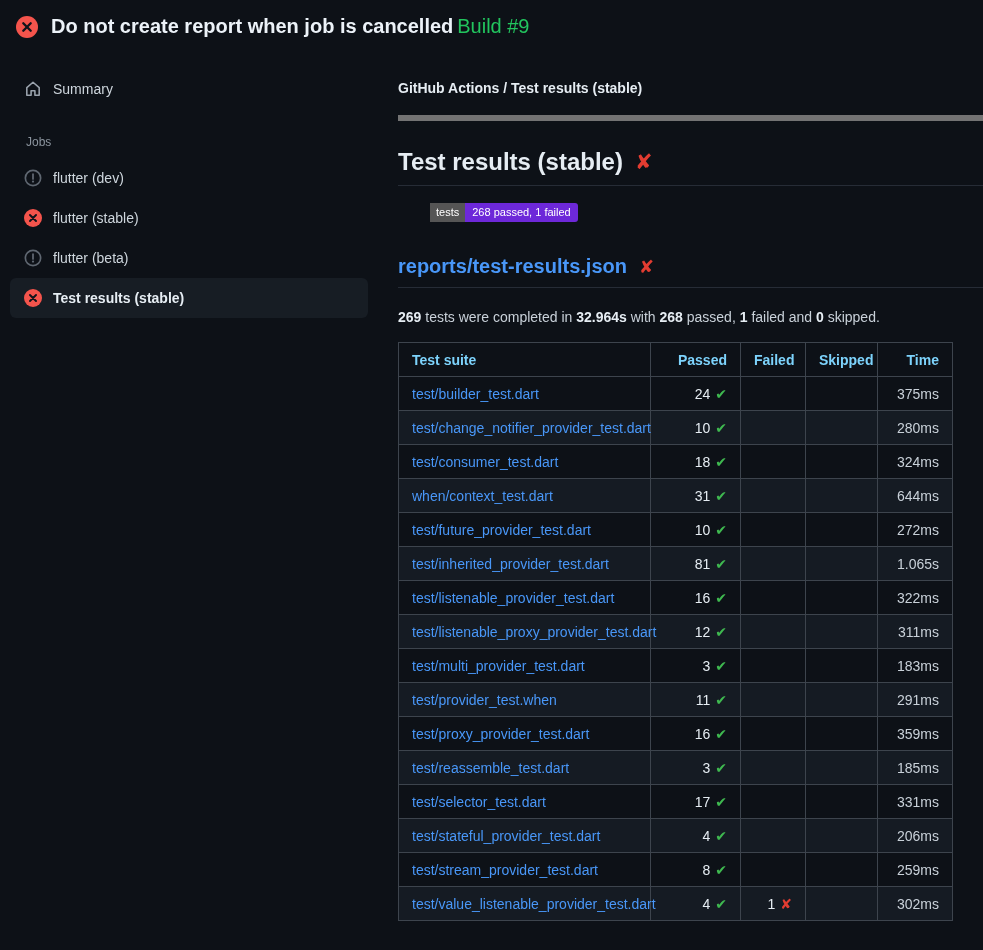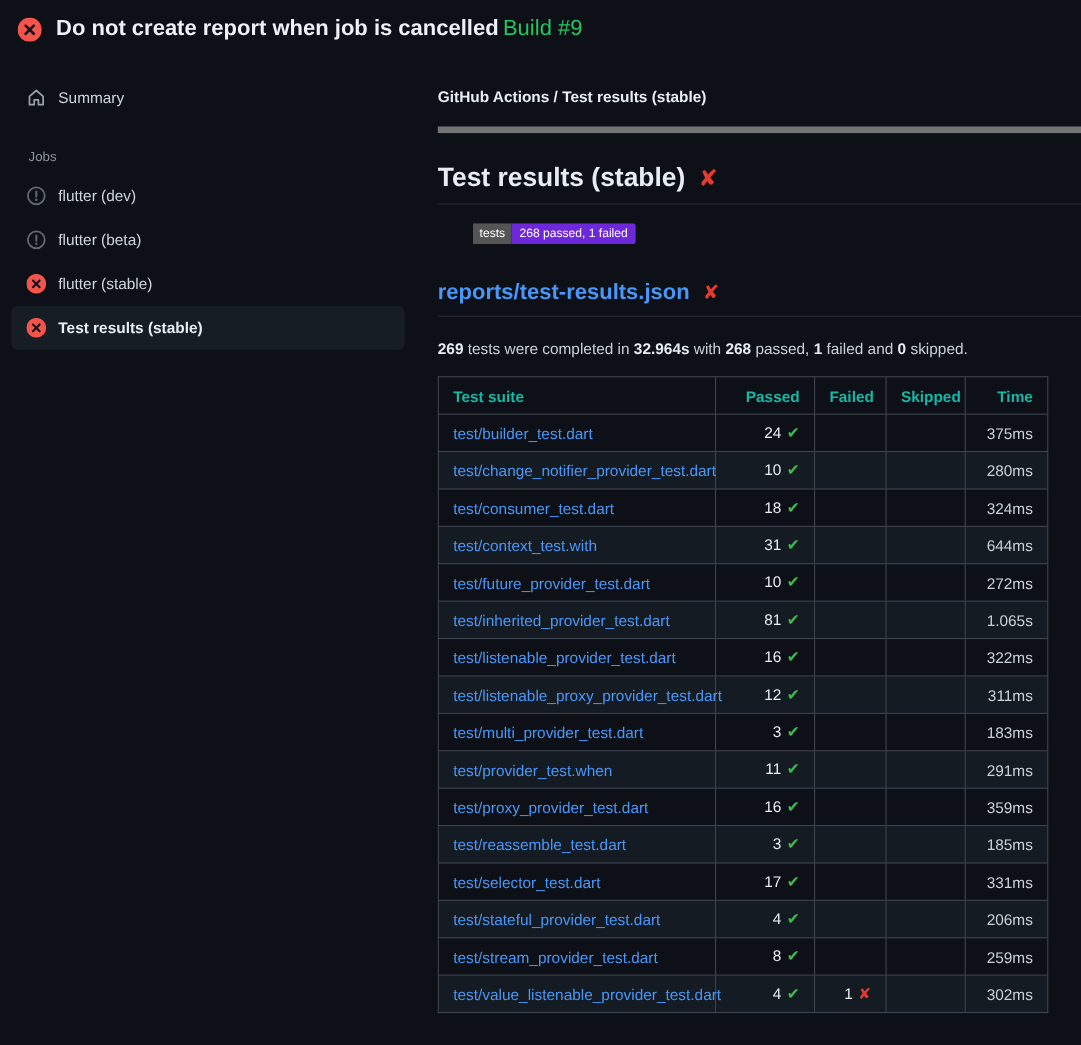--- a/index.html
+++ b/index.html
@@ -75,21 +75,21 @@
     border-collapse: collapse;
     table-layout: fixed;
     width: 554px;
     font-size: 14px;
   }
   table.results th, table.results td {
     border: 1px solid #3d444d;
     padding: 7px 13px;
     height: 34px;
   }
-  table.results th { color: #14b8a6; font-weight: 700; text-align: right; }
+  table.results th { color: #7dd3fc; font-weight: 700; text-align: right; }
   table.results th:first-child { text-align: left; }
   table.results td { text-align: right; color: #c9d1d9; }
   table.results td:first-child { text-align: left; }
   table.results tbody tr:nth-child(even) { background: #151b23; }
   td a.suite-link { color: #4997f8; text-decoration: none; cursor: pointer; }
   .num { color: #e6edf3; }
   .check { color: #3fb950; margin-left: 5px; }
   .cross { color: #e23c31; margin-left: 5px; }
 </style>
 </head>
@@ -129,36 +129,36 @@
           <path d="M8 4.6 V8.8" stroke="#5f6771" stroke-width="1.6" stroke-linecap="round"></path>
           <circle cx="8" cy="11.2" r="1" fill="#5f6771"></circle>
         </svg>
       </span>
       <span>flutter (dev)</span>
     </div>
 
     <div class="side-item">
       <span class="icon-18">
         <svg viewBox="0 0 16 16" width="18" height="18">
+          <circle cx="8" cy="8" r="8" fill="#f4544c"></circle>
+          <path d="M5.3 5.3 L10.7 10.7 M10.7 5.3 L5.3 10.7" stroke="#10141b" stroke-width="1.7" stroke-linecap="round"></path>
+        </svg>
+      </span>
+      <span>flutter (stable)</span>
+    </div>
+
+    <div class="side-item">
+      <span class="icon-18">
+        <svg viewBox="0 0 16 16" width="18" height="18">
           <circle cx="8" cy="8" r="6.8" fill="none" stroke="#5f6771" stroke-width="1.5"></circle>
           <path d="M8 4.6 V8.8" stroke="#5f6771" stroke-width="1.6" stroke-linecap="round"></path>
           <circle cx="8" cy="11.2" r="1" fill="#5f6771"></circle>
         </svg>
       </span>
       <span>flutter (beta)</span>
-    </div>
-
-    <div class="side-item">
-      <span class="icon-18">
-        <svg viewBox="0 0 16 16" width="18" height="18">
-          <circle cx="8" cy="8" r="8" fill="#f4544c"></circle>
-          <path d="M5.3 5.3 L10.7 10.7 M10.7 5.3 L5.3 10.7" stroke="#10141b" stroke-width="1.7" stroke-linecap="round"></path>
-        </svg>
-      </span>
-      <span>flutter (stable)</span>
     </div>
 
     <div class="side-item selected">
       <span class="icon-18">
         <svg viewBox="0 0 16 16" width="18" height="18">
           <circle cx="8" cy="8" r="8" fill="#f4544c"></circle>
           <path d="M5.3 5.3 L10.7 10.7 M10.7 5.3 L5.3 10.7" stroke="#10141b" stroke-width="1.7" stroke-linecap="round"></path>
         </svg>
       </span>
       <span>Test results (stable)</span>
@@ -213,21 +213,21 @@
             <td>280ms</td>
           </tr>
           <tr>
             <td><a class="suite-link">test/consumer_test.dart</a></td>
             <td><span class="num">18</span><span class="check">✔</span></td>
             <td></td>
             <td></td>
             <td>324ms</td>
           </tr>
           <tr>
-            <td><a class="suite-link">test/context_test.with</a></td>
+            <td><a class="suite-link">when/context_test.dart</a></td>
             <td><span class="num">31</span><span class="check">✔</span></td>
             <td></td>
             <td></td>
             <td>644ms</td>
           </tr>
           <tr>
             <td><a class="suite-link">test/future_provider_test.dart</a></td>
             <td><span class="num">10</span><span class="check">✔</span></td>
             <td></td>
             <td></td>

